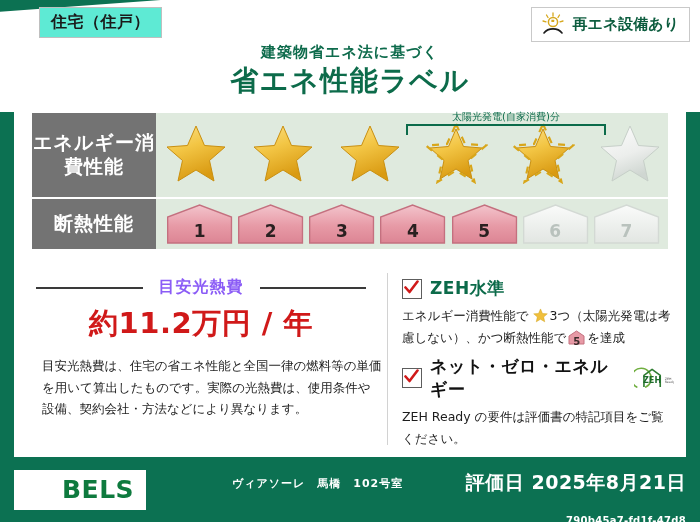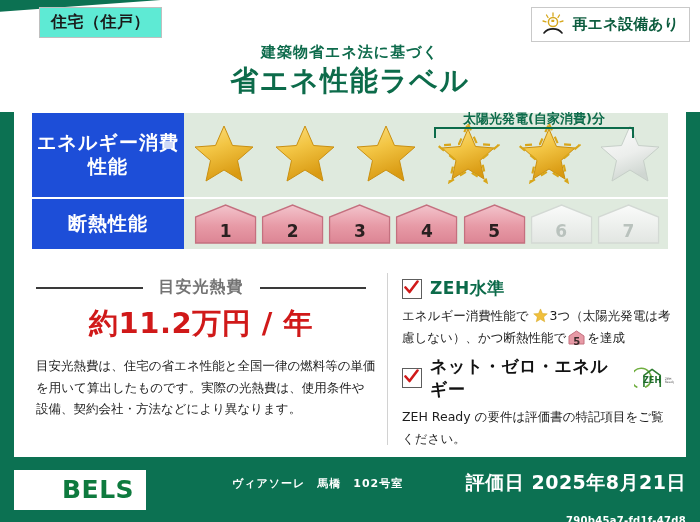--- a/index.html
+++ b/index.html
@@ -48,42 +48,42 @@
     font-size:28px;font-weight:bold;color:#0c6b4a;letter-spacing:1.5px;
   }
   
   .card{
     position:absolute;left:14px;top:105px;width:672px;height:352px;
     background:#ffffff;box-sizing:border-box;
   }
   
   .row{position:absolute;left:18px;display:flex;align-items:stretch;}
   .row-head{
-    width:152px;background:#1d4ed8;color:#fff;
+    width:124px;background:#737373;color:#fff;
     display:flex;align-items:center;justify-content:center;
     font-size:19px;font-weight:bold;line-height:1.25;text-align:center;
     letter-spacing:1px;
   }
   .row-body{
     flex:1;background:#dfeade;position:relative;
   }
   #row-energy{top:8px;width:636px;height:84px;}
   #row-insul{top:94px;width:636px;height:50px;}
   .stars-wrap{
     position:absolute;left:8px;right:6px;bottom:2px;top:0;
     display:flex;align-items:center;justify-content:space-between;
   }
   .star{width:64px;height:62px;display:block;flex:0 0 auto;}
   
   .solar-note{
     position:absolute;left:250px;top:-1px;width:200px;z-index:4;
     text-align:center;pointer-events:none;
   }
   .solar-note .txt{
-    font-size:13px;font-weight:bold;color:#0c6b4a;white-space:nowrap;
+    font-size:10px;font-weight:normal;color:#0c6b4a;white-space:nowrap;
     line-height:1;
   }
   .solar-note .brk{
     margin-top:2px;height:9px;border:2px solid #0c6b4a;border-bottom:none;
   }
   
   .houses{
     position:absolute;left:10px;right:8px;top:0;bottom:0;
     display:flex;align-items:center;gap:4px;
   }
@@ -94,29 +94,29 @@
     padding-bottom:3px;box-sizing:border-box;
   }
   .house .hs{position:absolute;inset:0;width:100%;height:100%;}
   .house span{position:relative;z-index:2;}
   .house.on{color:#2a2020;}
   .house.off{color:#b9c2bd;}
   
   .cost-block{position:absolute;left:22px;top:172px;width:330px;text-align:center;}
   .cost-title{
     display:flex;align-items:center;justify-content:center;gap:16px;
-    font-size:16px;font-weight:bold;color:#737373;letter-spacing:1px;
+    font-size:16px;font-weight:bold;color:#8b5cf6;letter-spacing:1px;
   }
   .cost-title .ln{flex:1;height:2px;background:#3a3a3a;}
   .cost-value{
     margin-top:6px;font-size:29px;font-weight:bold;color:#d01919;
     letter-spacing:0.5px;
   }
   .cost-note{
-    position:absolute;left:22px;top:250px;width:340px;
+    position:absolute;left:28px;top:250px;width:340px;
     font-size:12.5px;color:#1d1d1d;line-height:1.72;text-align:left;
   }
   
   .vdiv{position:absolute;left:373px;top:168px;width:1px;height:172px;background:#d2d2d2;}
   
   .zeh{position:absolute;left:388px;width:272px;}
   #zeh-1{top:172px;}
   #zeh-2{top:250px;}
   .zeh-head{display:flex;align-items:center;gap:8px;}
   .chk{

